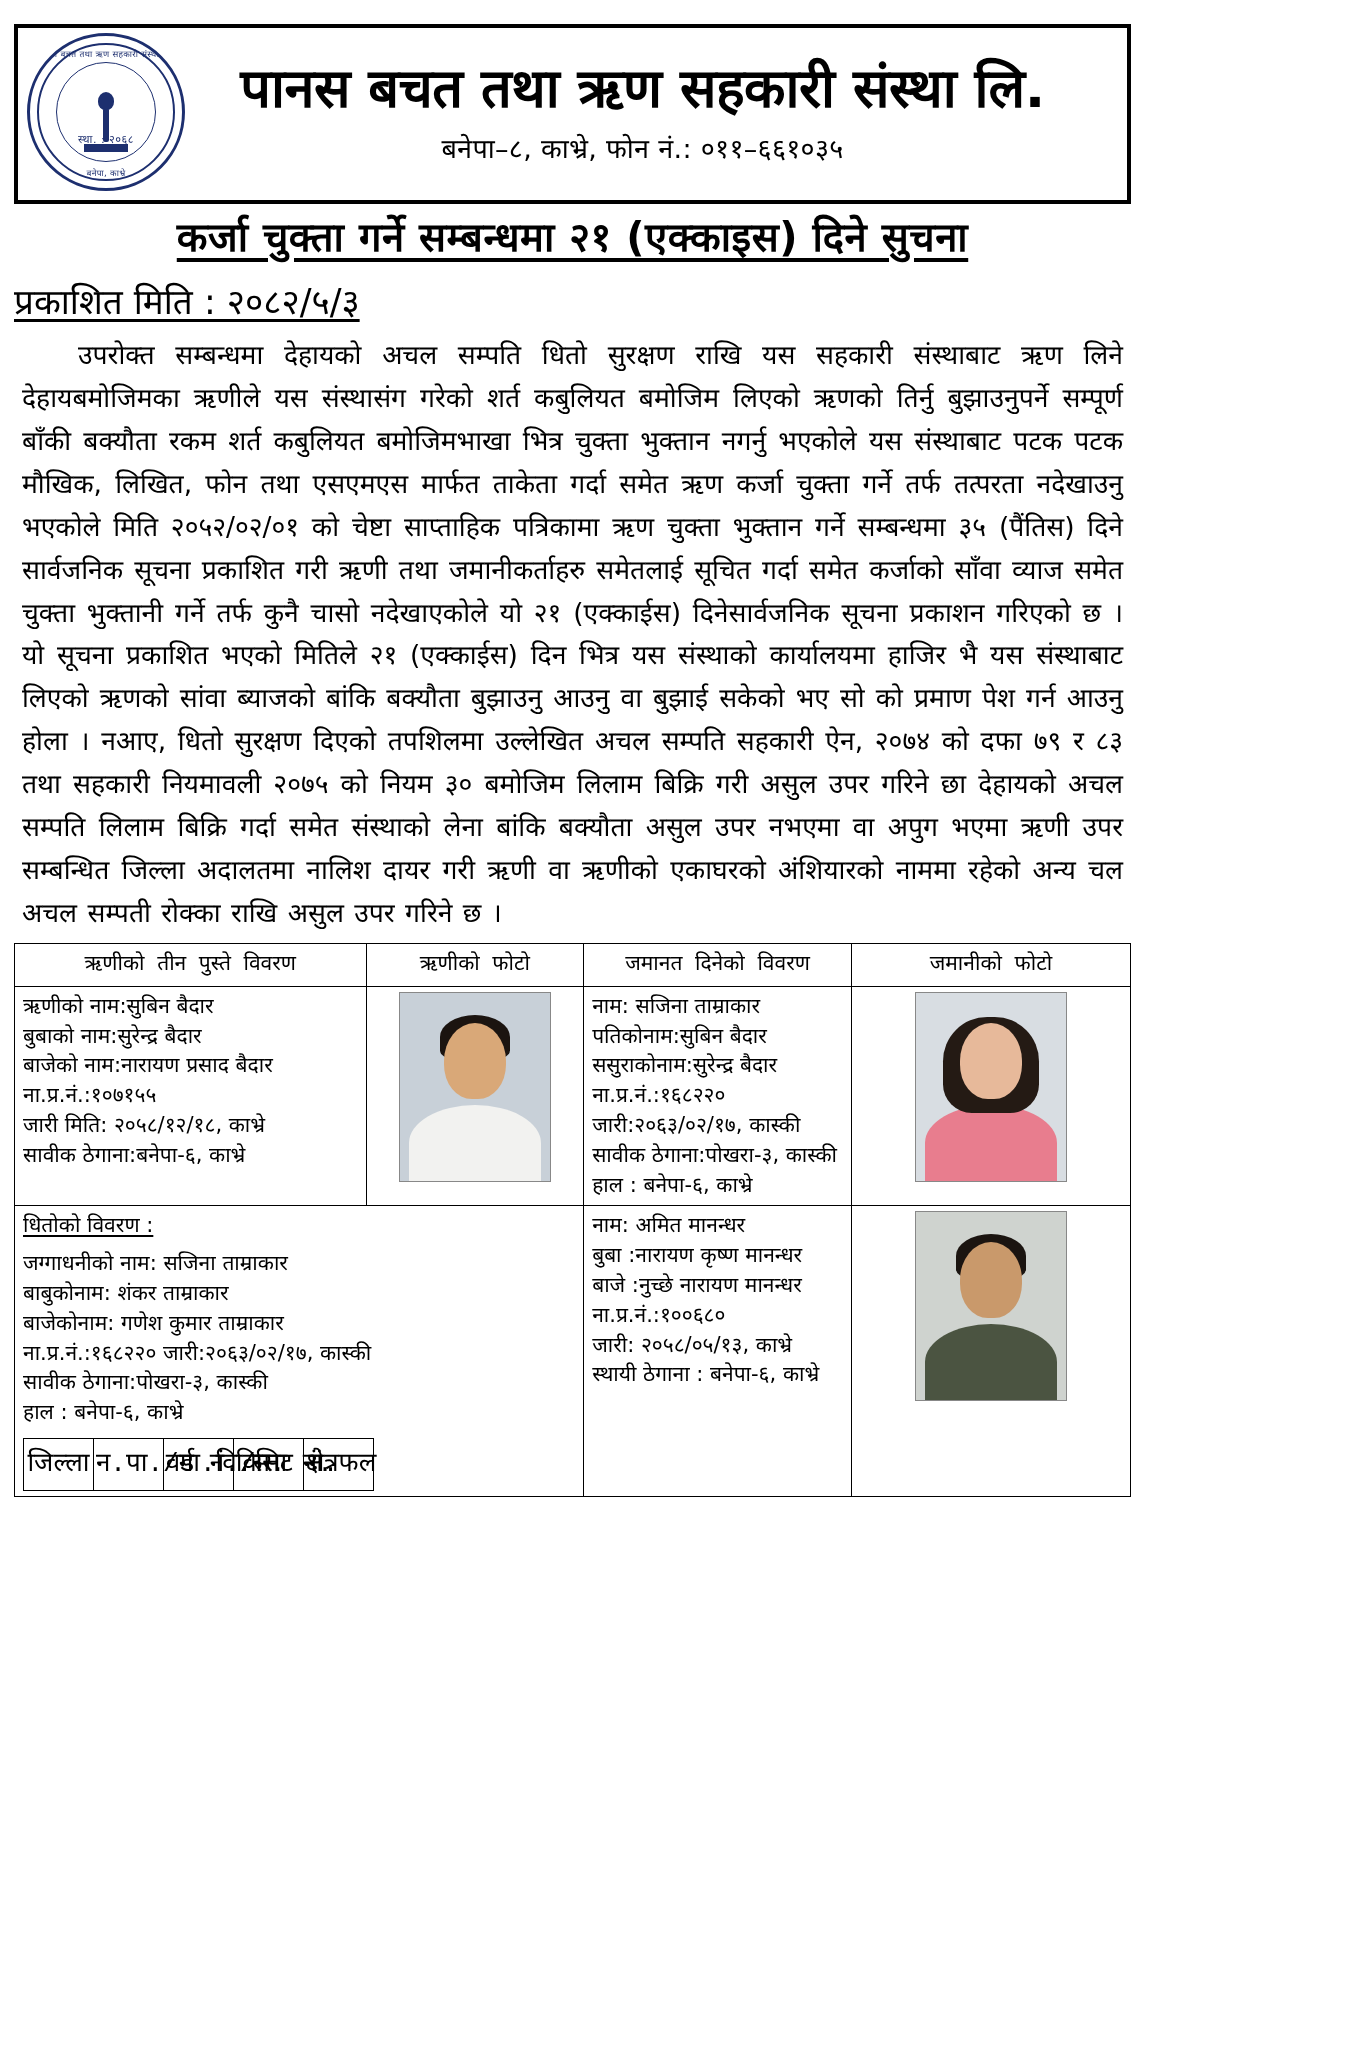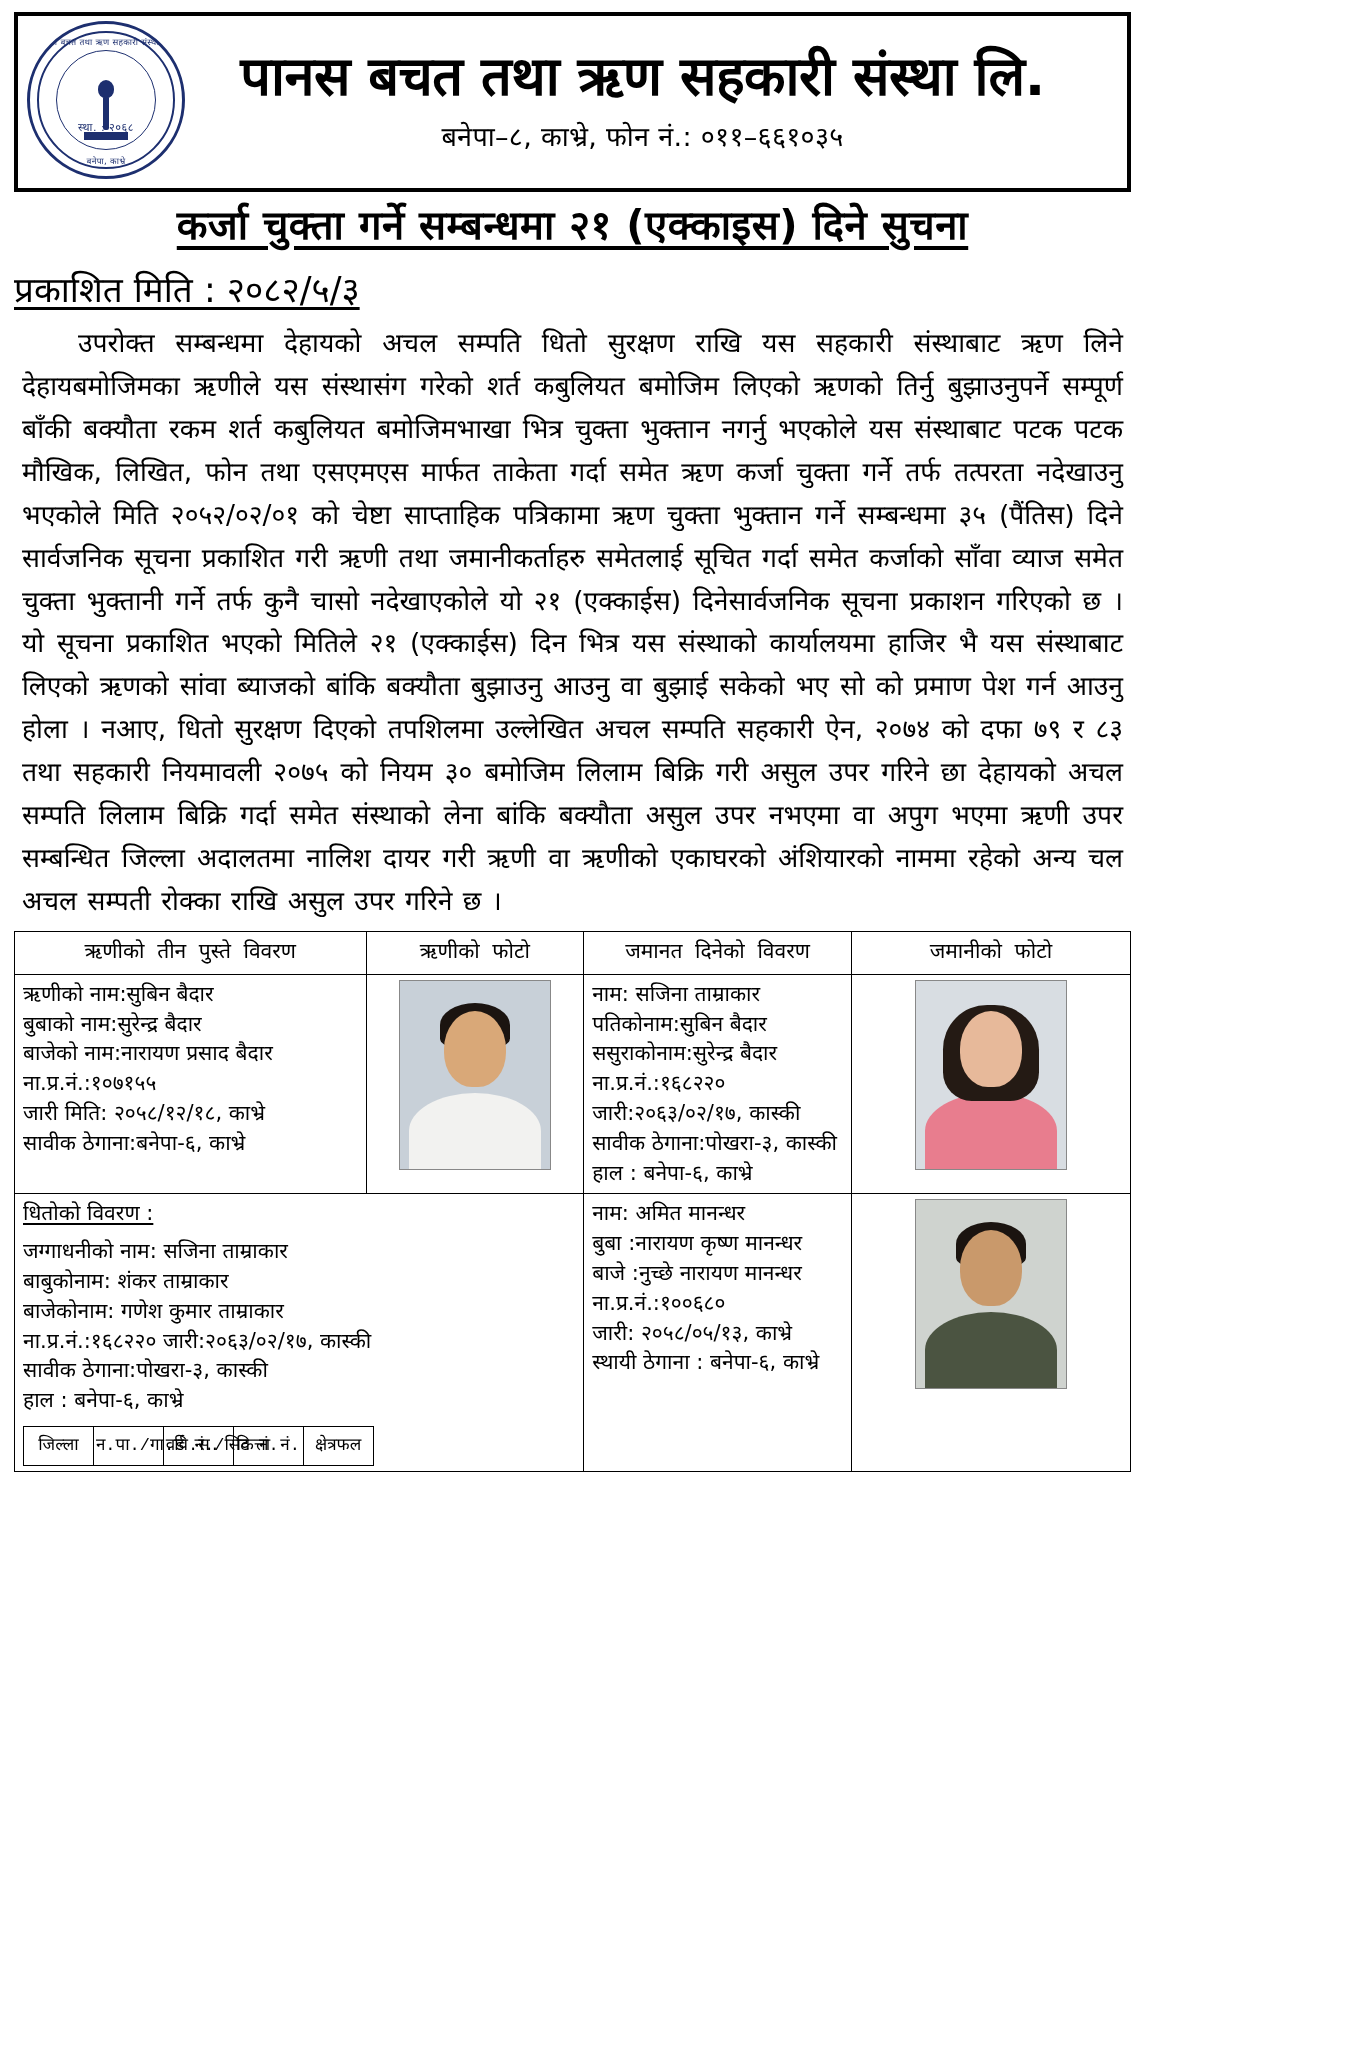--- a/index.html
+++ b/index.html
@@ -8,21 +8,21 @@
     background: #ffffff;
   }
   body {
     font-family: "DejaVu Sans", sans-serif;
     color: #000;
   }
   .page {
     width: 1145px;
     min-height: 2048px;
     box-sizing: border-box;
-    padding: 12px 14px 6px 14px;
+    padding: 24px 14px 6px 14px;
     background: #fff;
     position: relative;
   }
   
   .header-box {
     border: 3px solid #000;
     box-shadow: 0 0 0 1px #000 inset;
     padding: 6px 10px 10px 10px;
     display: flex;
     align-items: center;
@@ -232,21 +232,21 @@
   .photo.male2 .body { background: #4b5441; }
   table.land {
     width: 63.5%;
     border-collapse: collapse;
     margin-top: 10px;
     table-layout: fixed;
   }
   table.land td, table.land th {
     border: 1.5px solid #000;
     text-align: center;
-    font-size: 17px;
+    font-size: 26px;
     padding: 7px 2px;
     font-weight: normal;
   }
   .sub-wrap { position: relative; }
 </style>
 </head>
 <body>
 
 <div class="page">
 

